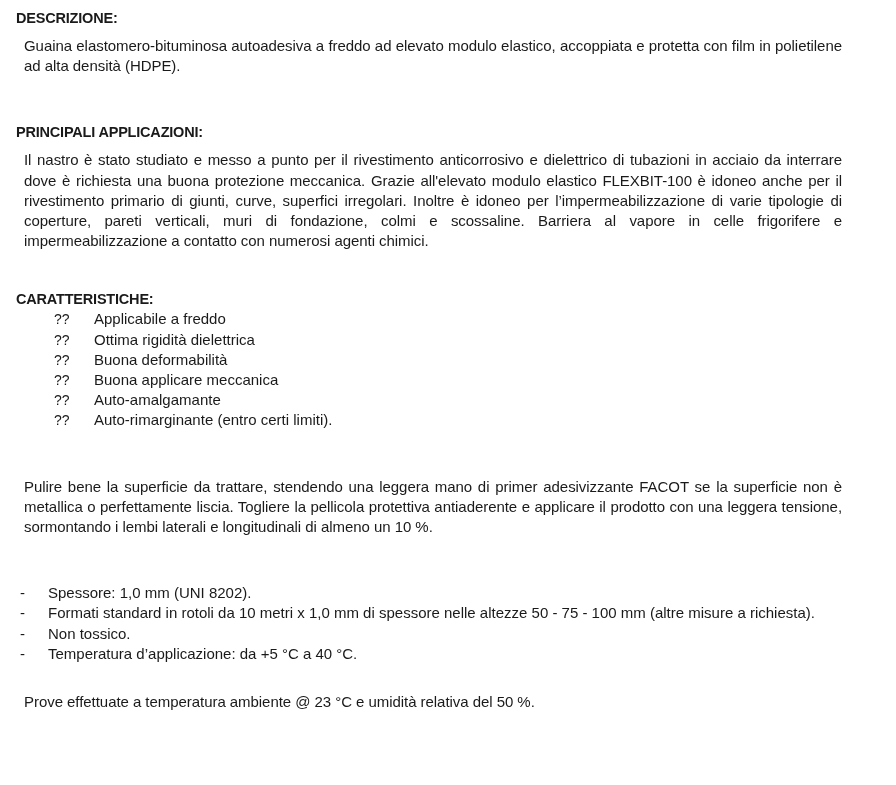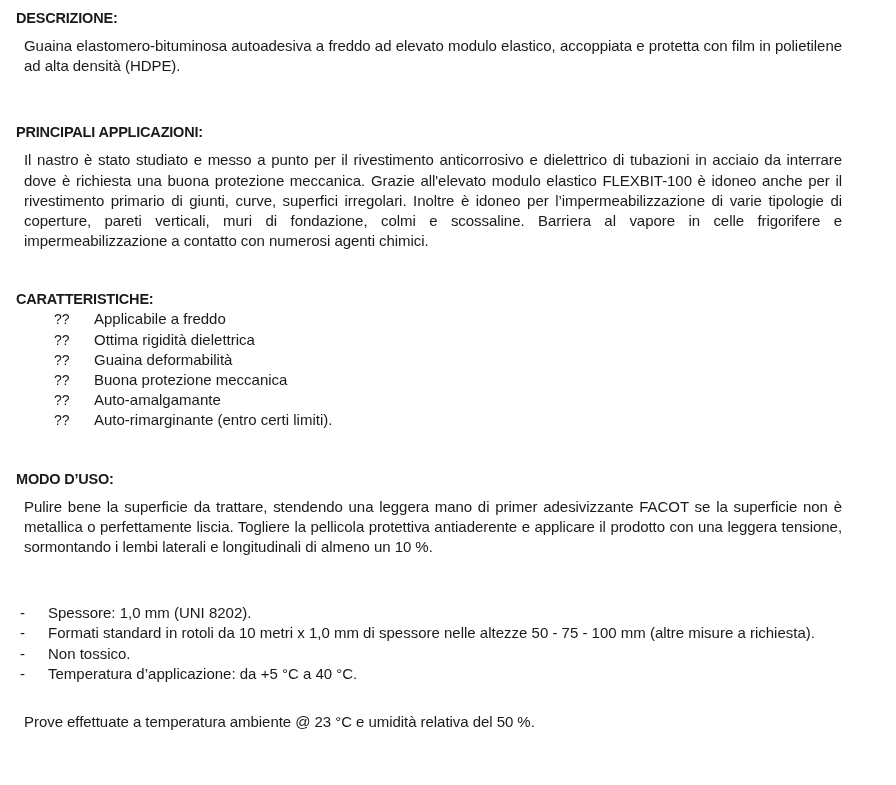--- a/index.html
+++ b/index.html
@@ -120,41 +120,40 @@
       <li>
         <span class="qmark">??</span>
         <span class="qtext">Applicabile a freddo</span>
       </li>
       <li>
         <span class="qmark">??</span>
         <span class="qtext">Ottima rigidità dielettrica</span>
       </li>
       <li>
         <span class="qmark">??</span>
-        <span class="qtext">Guaina deformabilità</span>
+        <span class="qtext">Buona deformabilità</span>
       </li>
       <li>
         <span class="qmark">??</span>
-        <span class="qtext">Buona protezione meccanica</span>
+        <span class="qtext">Buona applicare meccanica</span>
       </li>
       <li>
         <span class="qmark">??</span>
         <span class="qtext">Auto-amalgamante</span>
       </li>
       <li>
         <span class="qmark">??</span>
         <span class="qtext">Auto-rimarginante (entro certi limiti).</span>
       </li>
     </ul>
   </div>
 
   <div class="gap-xl"></div>
 
   <div class="section">
-    <div class="section-heading">MODO D’USO:</div>
     <p class="para last-line-left">Pulire bene la superficie da trattare, stendendo una leggera mano di primer adesivizzante FACOT se la superficie non è metallica o perfettamente liscia. Togliere la pellicola protettiva antiaderente e applicare il prodotto con una leggera tensione, sormontando i lembi laterali e longitudinali di almeno un 10 %.</p>
   </div>
 
   <div class="gap-xl"></div>
 
   <div class="section">
     <ul class="dlist">
       <li>
         <span class="dmark">-</span>
         <span class="dtext">Spessore: 1,0 mm (UNI 8202).</span>

